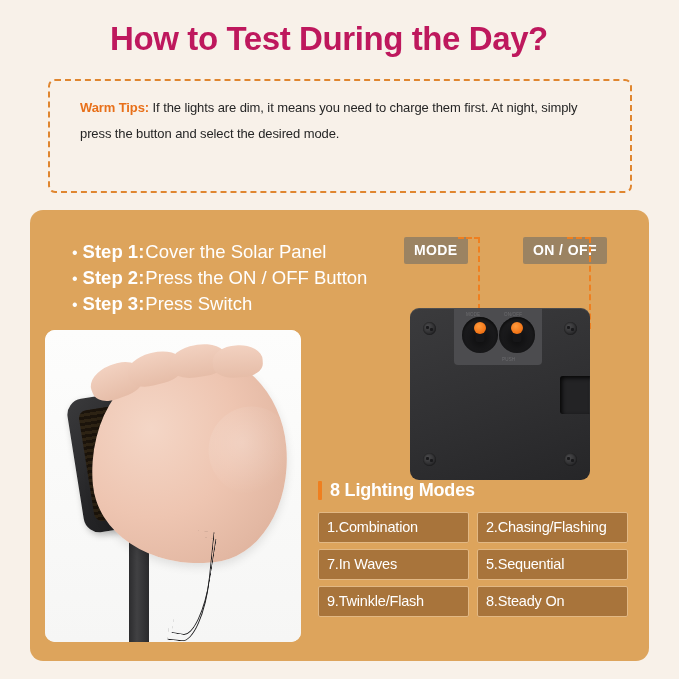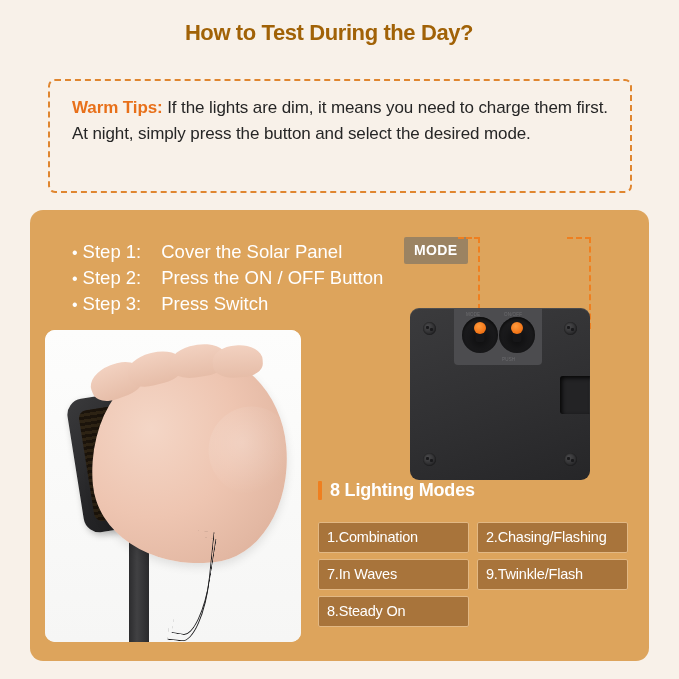--- a/index.html
+++ b/index.html
@@ -8,56 +8,57 @@
     background: #f8f1e9;
     font-family: "Liberation Sans", sans-serif;
     overflow: hidden;
   }
   .page { position: relative; width: 679px; height: 679px; background: #f8f1e9; }
 
   
   .title {
     position: absolute; left: 0; top: 20px; width: 658px;
     text-align: center;
-    font-size: 22px; font-weight: bold; color: #a16207;
+    font-size: 33px; font-weight: bold; color: #be185d;
     letter-spacing: -0.4px;
   }
 
   
   .tips-box {
     position: absolute; left: 48px; top: 79px;
     width: 584px; height: 114px;
     border: 2px dashed #e0862f;
     border-radius: 7px;
     background: transparent;
     padding: 14px 22px 0 22px;
   }
   .tips-text {
-    font-size: 17px; line-height: 26px; color: #262626;
+    font-size: 13px; line-height: 26px; color: #262626;
     letter-spacing: -0.1px;
+    margin-left: 8px;
   }
   .tips-label { color: #e8701a; font-weight: bold; }
 
   
   .card {
     position: absolute; left: 30px; top: 210px;
     width: 619px; height: 451px;
     background: #dda45c;
     border-radius: 13px;
   }
 
   
   .steps { position: absolute; left: 42px; top: 29px; }
   .step-row {
     display: flex; align-items: baseline;
     color: #ffffff; font-size: 18.5px; line-height: 25px;
     white-space: nowrap;
   }
   .bullet { margin-right: 5px; font-size: 16px; line-height: 25px; }
-  .step-label { font-weight: normal; margin-right: 20px; text-align: center; }
+  .step-label { font-weight: bold; margin-right: 1px; text-align: center; }
   .step-text { font-weight: normal; }
 
   
   .callout {
     position: absolute;
     background: #9b8362;
     color: #ffffff;
     font-size: 14px; font-weight: bold;
     padding: 5px 10px 6px 10px;
     border-radius: 2px;
@@ -220,21 +221,21 @@
     border-right: 1.4px solid #242426;
     border-bottom: 1.4px solid #242426;
     border-radius: 0 0 60% 0;
     transform: rotate(9deg);
   }
 
   
   .modes { position: absolute; left: 288px; top: 270px; width: 310px; }
   .modes-head {
     display: flex; align-items: center;
-    margin-bottom: 21px;
+    margin-bottom: 11px;
   }
   .accent-bar {
     width: 4px; height: 19px; background: #ef7f1f; margin-right: 8px; border-radius: 1px;
   }
   .modes-title {
     color: #ffffff; font-size: 18px; font-weight: bold; letter-spacing: -0.2px;
   }
   .modes-grid {
     display: grid; grid-template-columns: 1fr 1fr; gap: 6px 8px;
   }
@@ -276,20 +277,21 @@
         <span class="step-text">Press the ON / OFF Button</span>
       </div>
       <div class="step-row">
         <span class="bullet">•</span>
         <span class="step-label">Step 3:</span>
         <span class="step-text">Press Switch</span>
       </div>
     </div>
 
     <div class="callout callout-mode">MODE</div>
+    <div class="callout callout-onoff">ON / OFF</div>
     <div class="conn-h-mode"></div>
     <div class="conn conn-mode"></div>
     <div class="conn-h-onoff"></div>
     <div class="conn conn-onoff"></div>
 
     <div class="device">
       <div class="screw screw-tl"></div>
       <div class="screw screw-tr"></div>
       <div class="screw screw-bl"></div>
       <div class="screw screw-br"></div>
@@ -332,19 +334,20 @@
 
     <div class="modes">
       <div class="modes-head">
         <div class="accent-bar"></div>
         <div class="modes-title">8 Lighting Modes</div>
       </div>
       <div class="modes-grid">
         <div class="mode-cell">1.Combination</div>
         <div class="mode-cell">2.Chasing/Flashing</div>
         <div class="mode-cell">7.In Waves</div>
+        <div class="mode-cell">5.Sequential</div>
         <div class="mode-cell">9.Twinkle/Flash</div>
         <div class="mode-cell">8.Steady On</div>
       </div>
     </div>
 
   </div>
 </div>
 
 </body></html>

